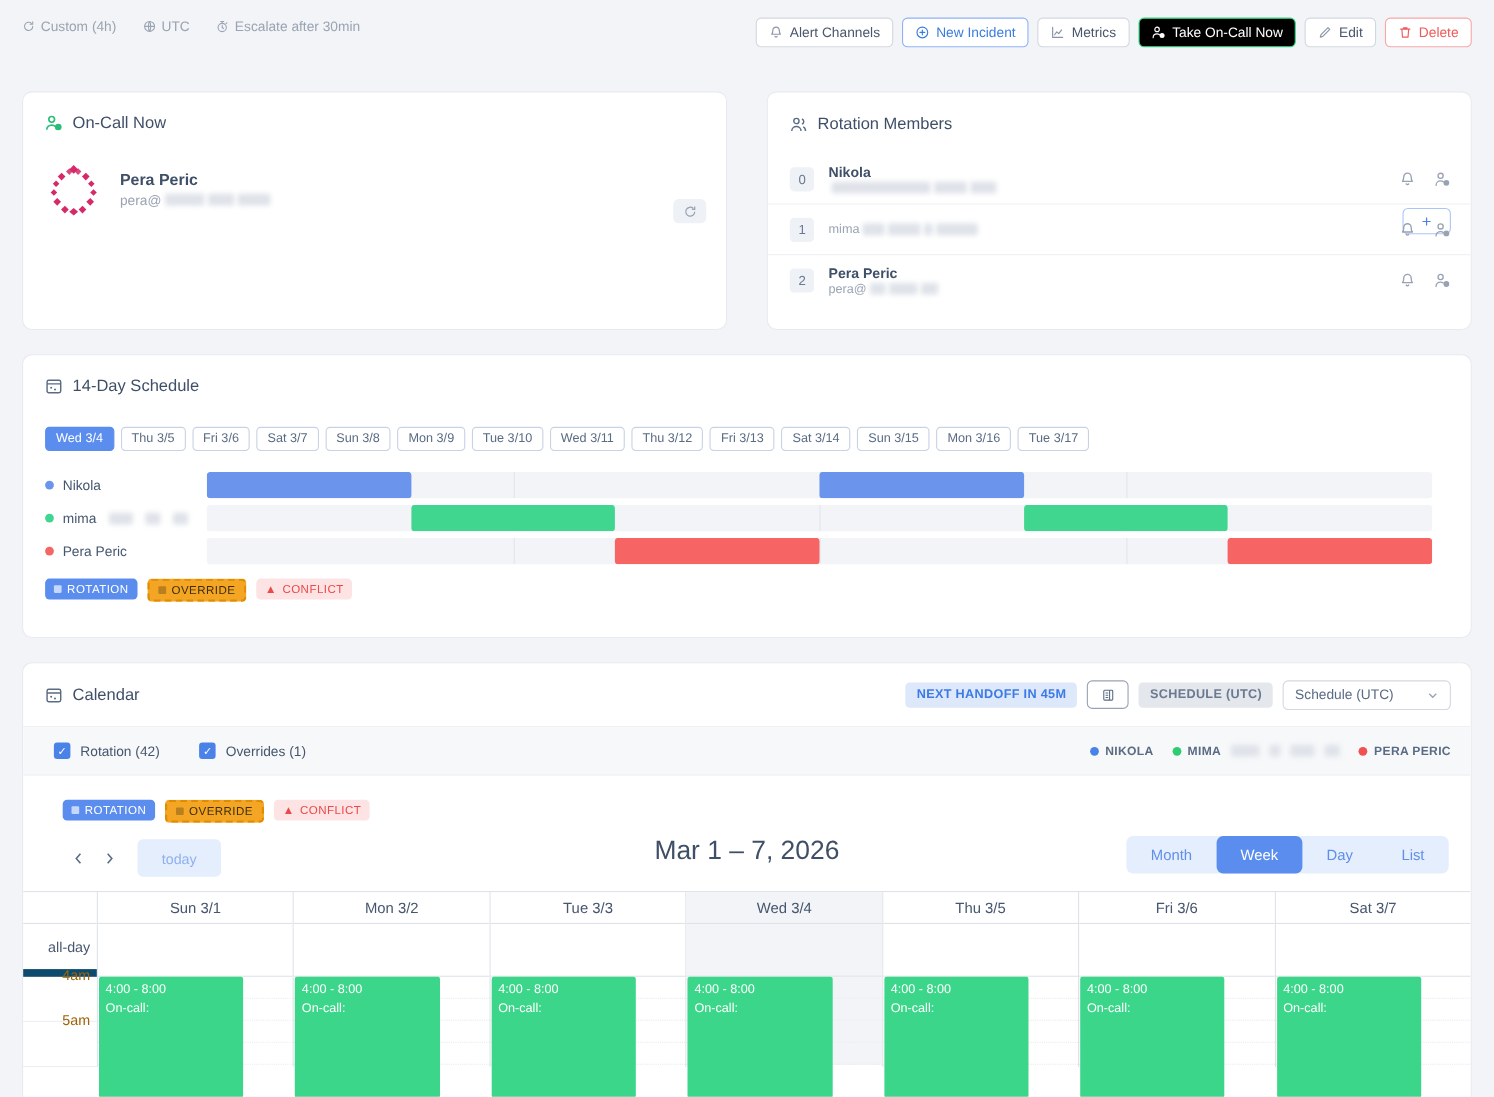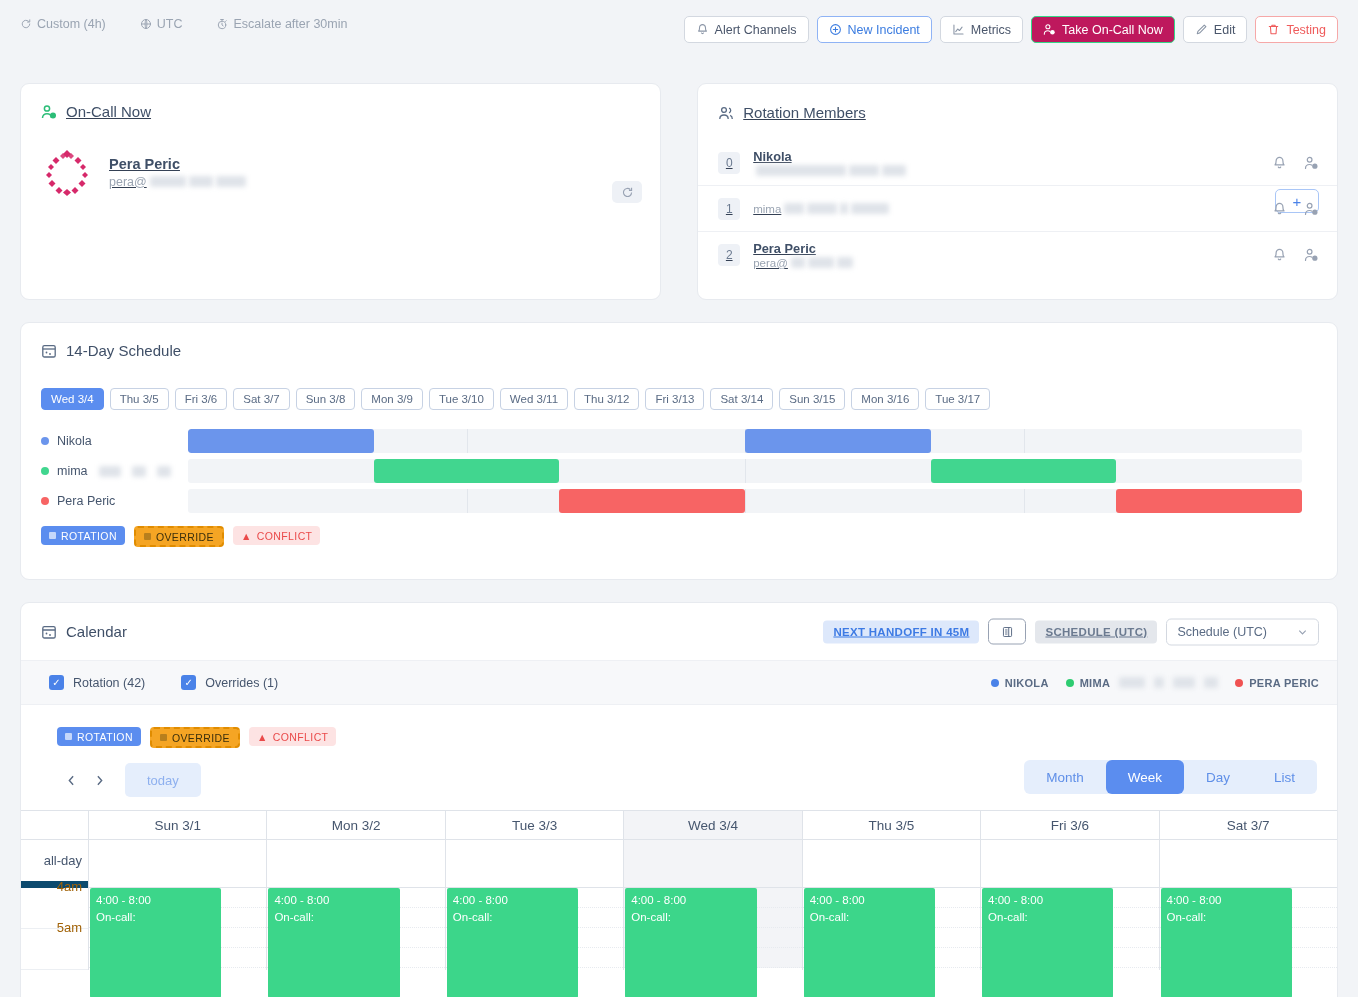--- a/index.html
+++ b/index.html
@@ -9,40 +9,40 @@
     background: #f2f4f7;
     font-family: "Liberation Sans", sans-serif;
     color: #344054;
     overflow: hidden;
   }
   .page { width: 1358px; height: 997px; position: relative; }
 
   
   .hdr { position: relative; padding: 10px 20px 0 20px; height: 72px; }
   .hdr-title { font-size: 21px; font-weight: 400; color: #3a4a63; letter-spacing: .1px; }
-  .hdr-meta { margin-top: 7px; display: flex; gap: 34px; align-items: center; font-size: 12.5px; color: #9aa4b2; }
+  .hdr-meta { margin-top: 7px; display: flex; gap: 24px; align-items: center; font-size: 12.5px; color: #9aa4b2; }
   .hdr-meta span.mi { display: inline-flex; align-items: center; gap: 5px; }
   .hdr-btns { position: absolute; right: 20px; top: 16px; display: flex; gap: 8px; align-items: center; }
   .btn {
     height: 27px; border-radius: 5px; border: 1px solid #d3d8e0; background: #fff;
     display: inline-flex; align-items: center; gap: 6px; padding: 0 11px;
     font-size: 12.5px; color: #4a5costume; color: #4a566b; white-space: nowrap; cursor: pointer;
   }
   .btn.blue { border-color: #8fb3f5; color: #3b7ce0; }
-  .btn.green { background: #be185d; border-color: #36d787; color: #fff; font-weight: 500; }
+  .btn.green { background: #000000; border-color: #36d787; color: #fff; font-weight: 500; }
   .btn.red { border-color: #f6a8a8; color: #ef5b5b; }
   .ico { display: inline-block; width: 13px; height: 13px; flex: none; }
   .ico svg { display: block; width: 100%; height: 100%; }
 
   
   .card { background: #fff; border: 1px solid #e7eaef; border-radius: 9px; }
   .card-title { display: flex; align-items: center; gap: 9px; font-size: 15px; color: #3f4f67; }
   .card-title .ico { width: 16px; height: 16px; }
 
-  .row1 { position: absolute; left: 20px; top: 83px; width: 1318px; height: 217px; display: flex; gap: 36px; text-decoration: underline; }
+  .row1 { position: absolute; left: 20px; top: 83px; width: 1318px; height: 217px; display: flex; gap: 36px; }
   .oncall { width: 648px; height: 217px; position: relative; padding: 19px 20px; }
   .refresh-btn {
     position: absolute; right: 18px; top: 97px; width: 30px; height: 22px; border-radius: 5px;
     background: #eef1f6; display: flex; align-items: center; justify-content: center; cursor: pointer;
   }
   .oncall-person { display: flex; align-items: center; gap: 16px; margin-top: 26px; }
   .avatar { width: 52px; height: 52px; flex: none; }
   .person-name { font-size: 14.5px; font-weight: 700; color: #3f4f67; }
   .person-mail { font-size: 12.5px; color: #9aa4b2; margin-top: 3px; display: flex; align-items: center; }
   .blur { display: inline-block; height: 11px; border-radius: 2px; background: #dfe3e9;
@@ -93,21 +93,21 @@
   .lg .sq { width: 7px; height: 7px; border-radius: 1px; background: rgba(255,255,255,.65); }
   .lg.ovr .sq { background: rgba(90,70,20,.4); }
 
   
   .cal { position: absolute; left: 20px; top: 602px; width: 1318px; height: 410px; overflow: hidden; }
   .cal-head { height: 58px; padding: 0 20px; display: flex; align-items: center; position: relative;
               border-bottom: 1px solid #eef0f4; }
   .cal-head-right { position: absolute; right: 18px; top: 50%; transform: translateY(-50%);
                     display: flex; align-items: center; gap: 9px; }
   .pill { background: #dde8fb; color: #3d7ae4; font-size: 11.5px; font-weight: 700; letter-spacing: .3px;
-          height: 23px; display: inline-flex; align-items: center; padding: 0 10px; border-radius: 4px; text-decoration: underline; }
+          height: 23px; display: inline-flex; align-items: center; padding: 0 10px; border-radius: 4px; }
   .sqbtn { width: 38px; height: 26px; border: 1px solid #98a2b3; border-radius: 5px; background: #fff;
            display: flex; align-items: center; justify-content: center; cursor: pointer; color: #5a6b84; }
   .pill.grey { background: #e4e7ec; color: #6b7a90; }
   .sel { height: 27px; border: 1px solid #d3d8e0; border-radius: 5px; background: #fff; font-size: 12.5px;
          color: #5a6b84; padding: 0 10px; display: inline-flex; align-items: center; gap: 30px; cursor: pointer; }
 
   .cal-filters { height: 44px; background: #f7f8fa; border-bottom: 1px solid #eef0f4;
                  display: flex; align-items: center; padding: 0 28px; position: relative; }
   .chk { display: inline-flex; align-items: center; gap: 9px; font-size: 12.5px; color: #46566e; margin-right: 36px; cursor: pointer; }
   .cbox { width: 15px; height: 15px; border-radius: 3px; background: #4a82e8; color: #fff; font-size: 10px;
@@ -229,21 +229,21 @@
             </svg>
           </span>
       <span>Edit</span>
     </button>
         <button class="btn red">
       <span class="ico" style="color:#ef5b5b">
             <svg viewBox="0 0 16 16" fill="none" stroke="currentColor" stroke-width="1.3" stroke-linecap="round" stroke-linejoin="round">
               <path d="M2.8 4.2h10.4M6 4.2V2.8h4v1.4M4.2 4.2l.7 9h6.2l.7-9"></path>
             </svg>
           </span>
-      <span>Testing</span>
+      <span>Delete</span>
     </button>
       </div>
   </div>
 
   <div class="row1">
 
     <div class="card oncall">
       <div class="card-title">
         <span class="ico">
           <svg viewBox="0 0 16 16" fill="none" stroke="#2bbd77" stroke-width="1.5">
@@ -569,20 +569,21 @@
         <svg width="13" height="13" viewBox="0 0 12 12" fill="none" stroke="#5a6b84" stroke-width="1.3">
             <path d="M7.5 2 4 6l3.5 4"></path>
           </svg>
       </span>
       <span class="navbtn">
         <svg width="13" height="13" viewBox="0 0 12 12" fill="none" stroke="#5a6b84" stroke-width="1.3">
             <path d="M4.5 2 8 6l-3.5 4"></path>
           </svg>
       </span>
       <span class="todaybtn">today</span>
+      <span class="cal-range">Mar 1 – 7, 2026</span>
       <span class="viewsw" id="viewsw">
           <span class="vbtn">Month</span>
           <span class="vbtn active">Week</span>
           <span class="vbtn">Day</span>
           <span class="vbtn">List</span>
         </span>
     </div>
 
     <div class="grid">
       <div class="gut">

